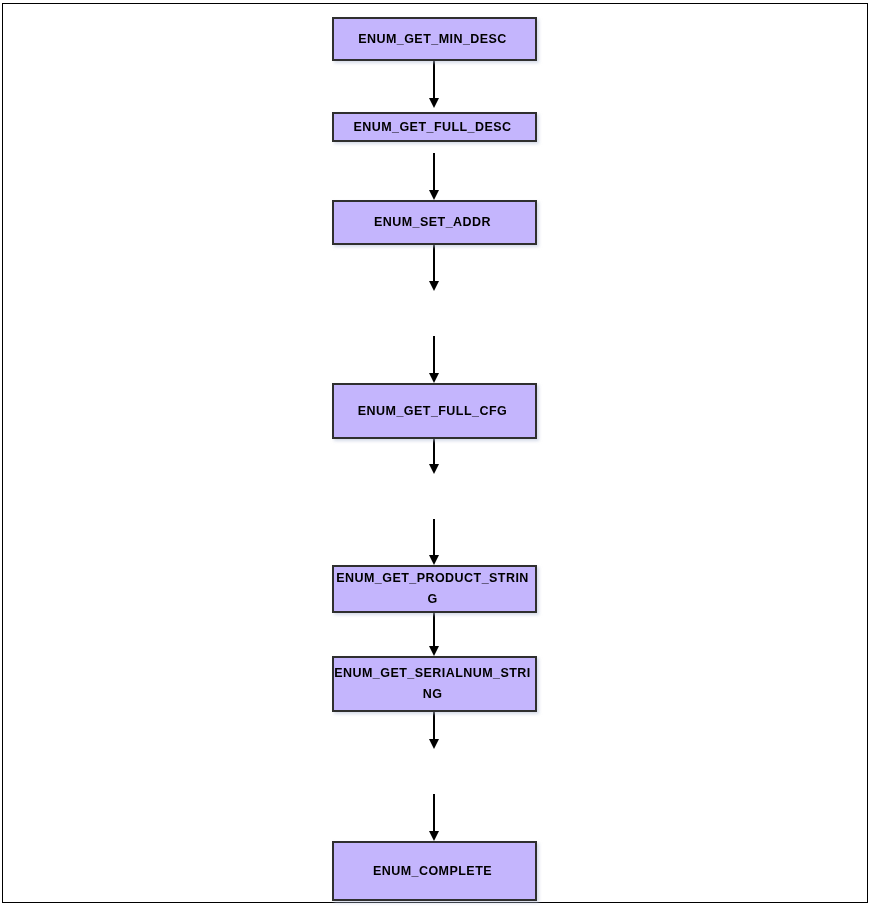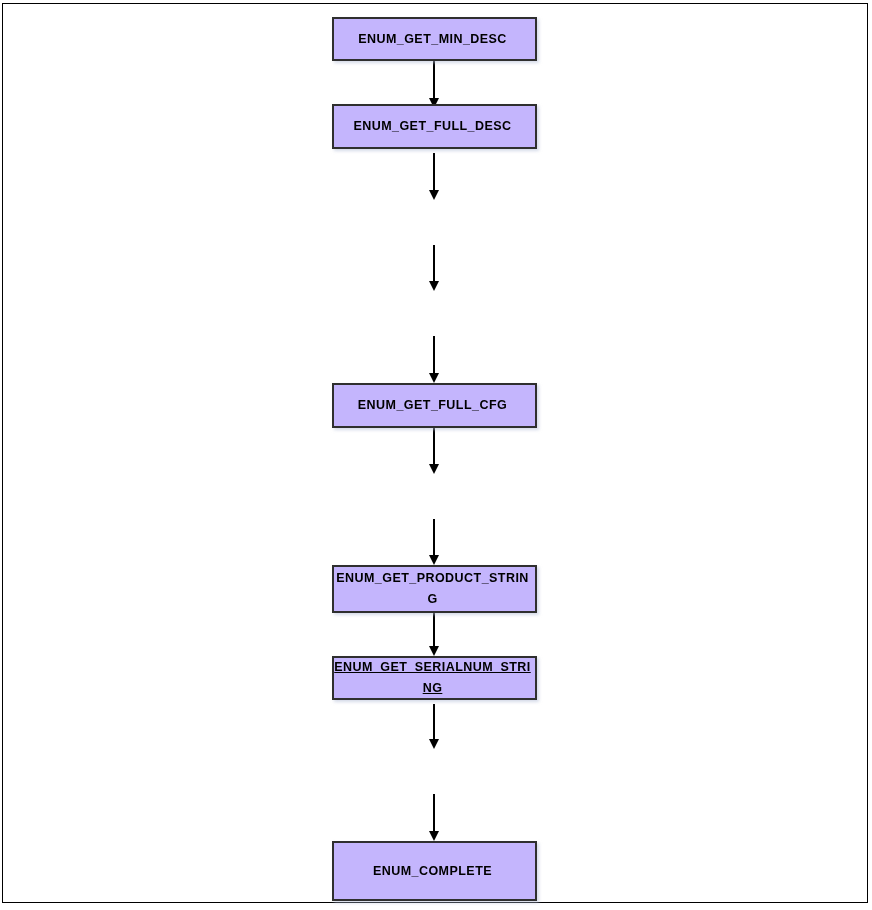--- a/index.html
+++ b/index.html
@@ -129,29 +129,32 @@
         <div class="shaft" style="height: 36px;"></div>
         <div class="head"></div>
       </div>
       <div class="connector" style="top: 794px; height: 47px;">
         <div class="shaft" style="height: 38px;"></div>
         <div class="head"></div>
       </div>
       <div class="node" style="top: 17px; height: 44px;">
         <span class="node-label">ENUM_GET_MIN_DESC</span>
       </div>
-      <div class="node" style="top: 104px; height: 45px;">
+      <div class="node" style="top: 112px; height: 30px;">
         <span class="node-label">ENUM_GET_FULL_DESC</span>
       </div>
-      <div class="node" style="top: 383px; height: 45px;">
+      <div class="node" style="top: 200px; height: 45px;">
+        <span class="node-label">ENUM_SET_ADDR</span>
+      </div>
+      <div class="node" style="top: 383px; height: 56px;">
         <span class="node-label">ENUM_GET_FULL_CFG</span>
       </div>
       <div class="node" style="top: 565px; height: 48px;">
         <span class="node-label">ENUM_GET_PRODUCT_STRING</span>
       </div>
-      <div class="node" style="top: 656px; height: 44px; text-decoration: underline;">
+      <div class="node" style="top: 656px; height: 56px;">
         <span class="node-label">ENUM_GET_SERIALNUM_STRING</span>
       </div>
       <div class="node" style="top: 841px; height: 60px;">
         <span class="node-label">ENUM_COMPLETE</span>
       </div>
     </div>
 </div>
 
 </body></html>

